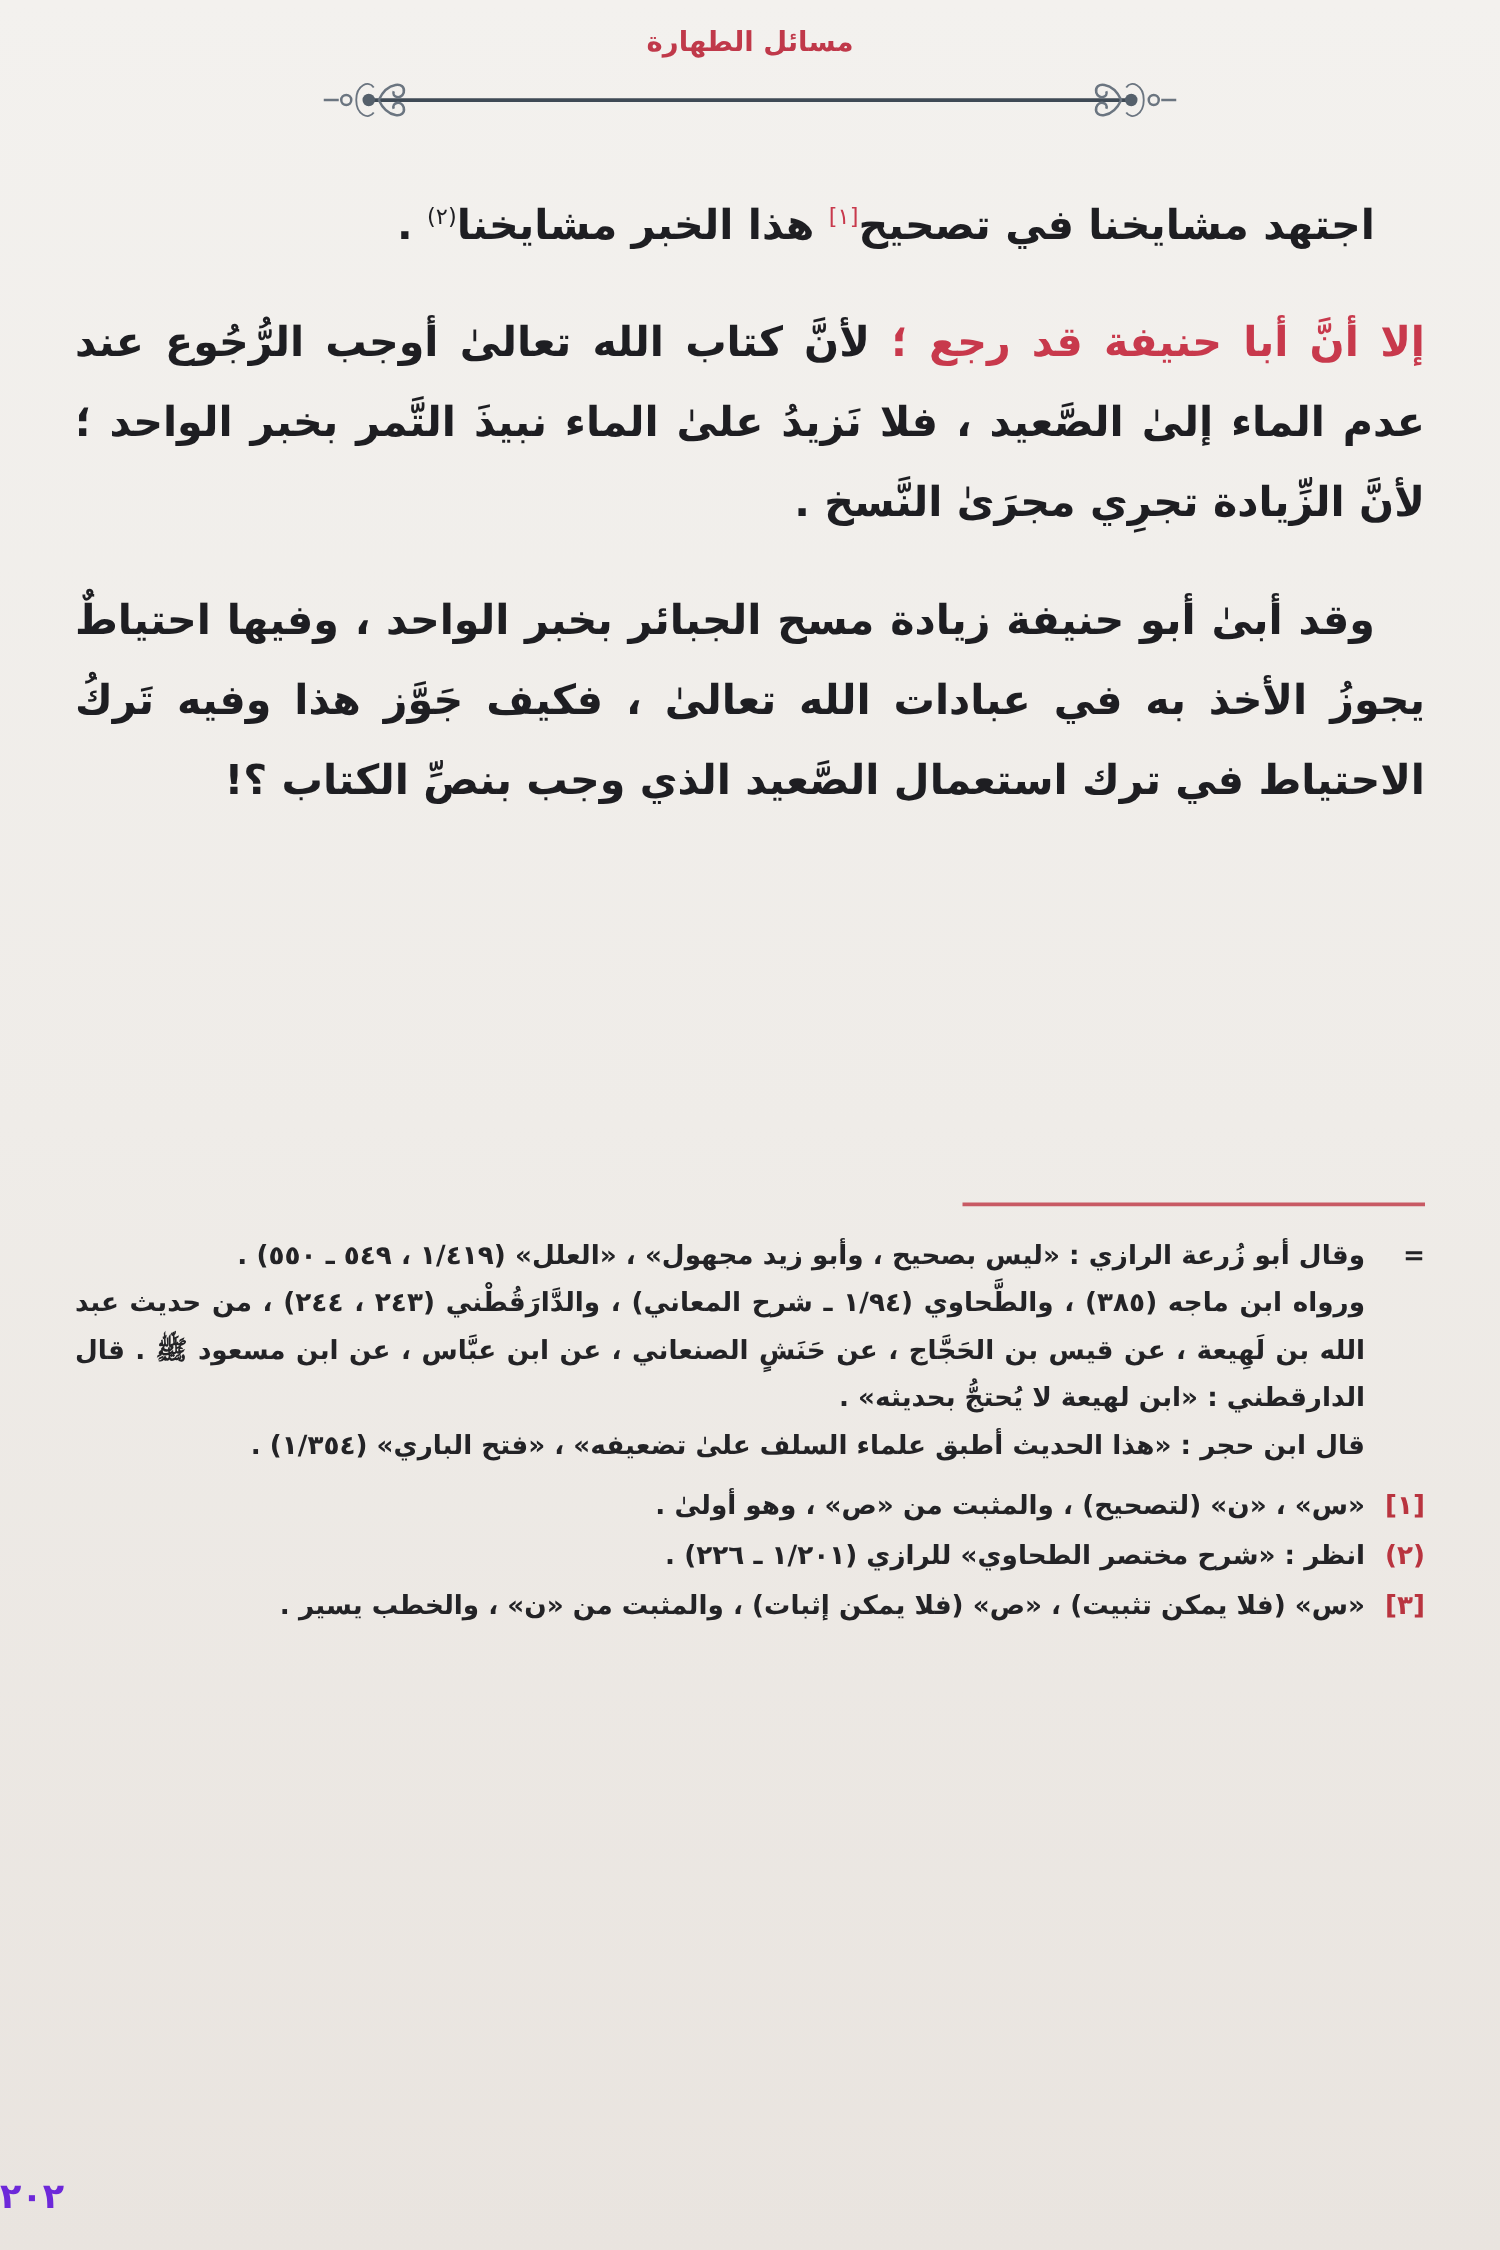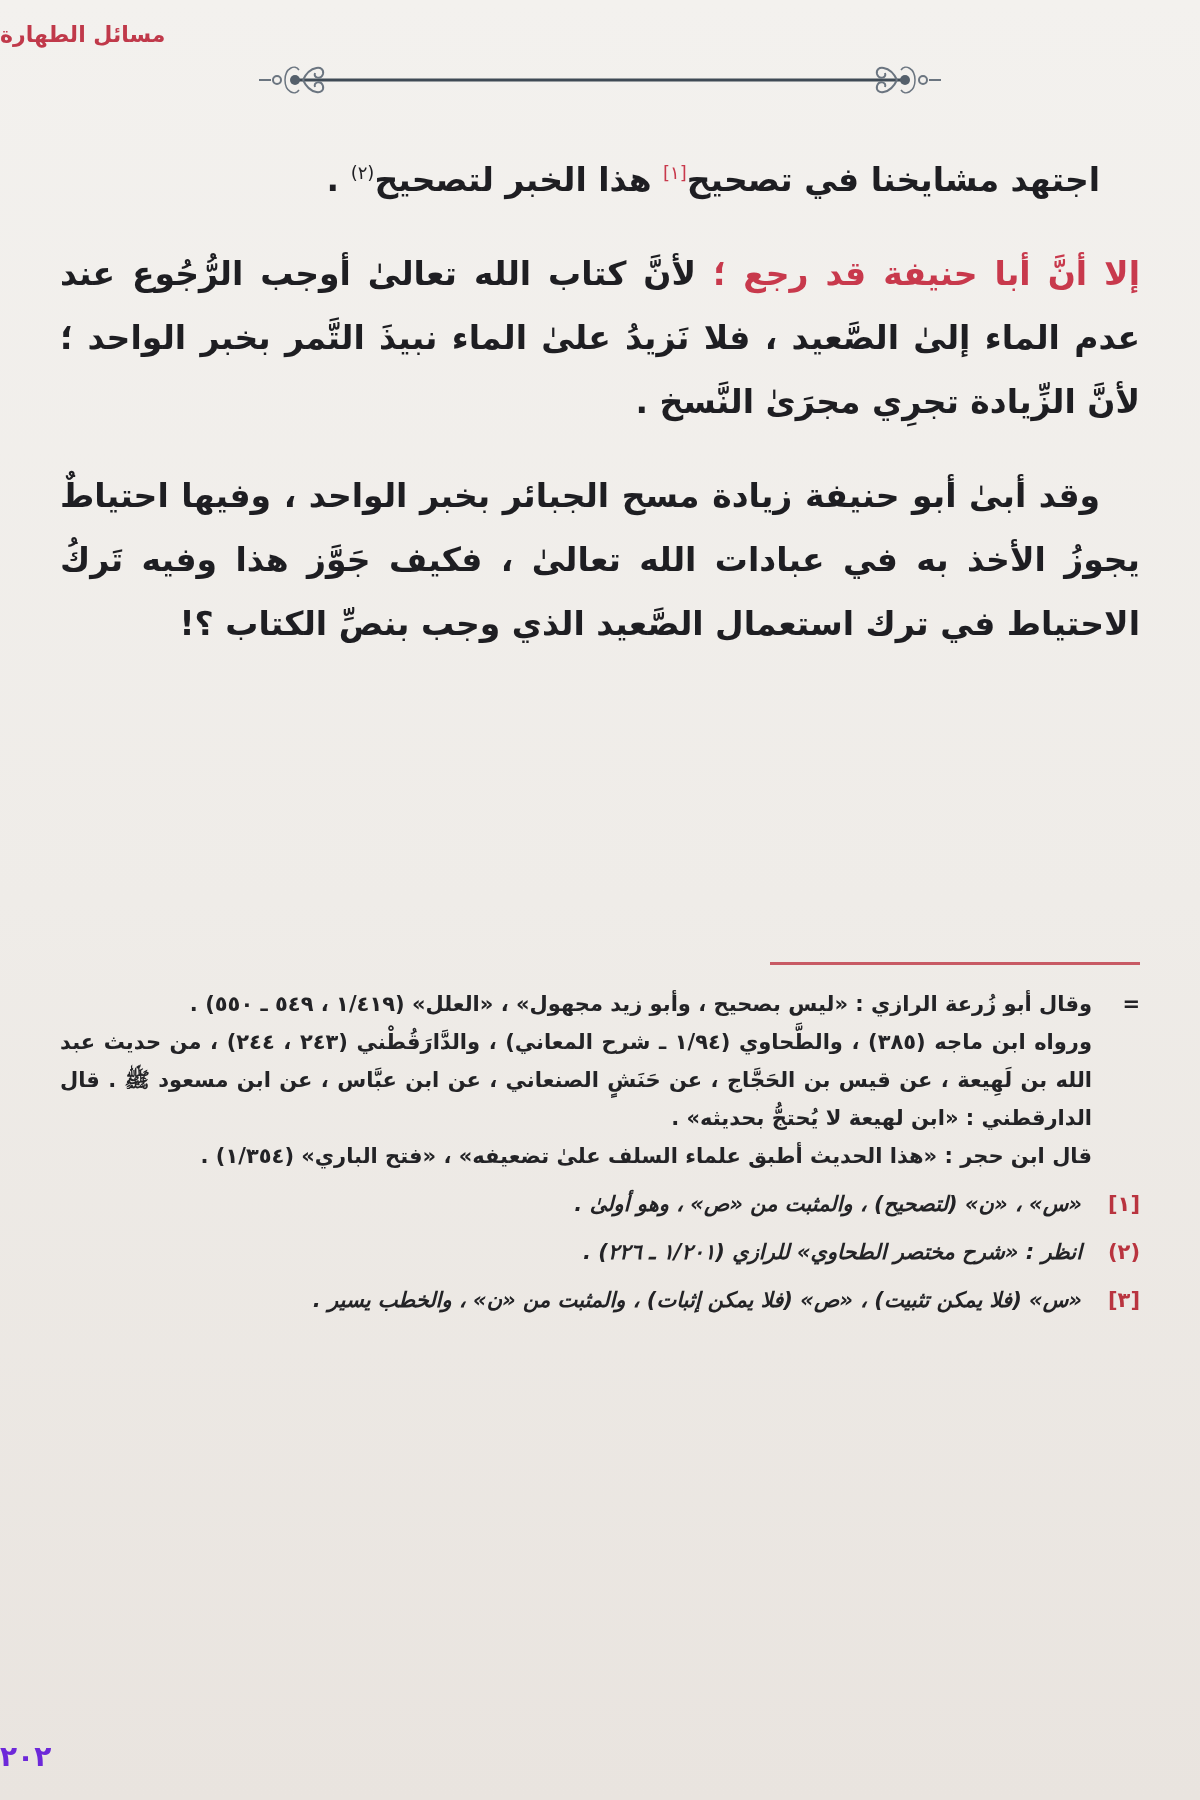--- a/index.html
+++ b/index.html
@@ -20,21 +20,21 @@
       left: 0; top: 0;
       width: 1200px; height: 1800px;
       box-sizing: border-box;
     }
     
     .running-head {
       position: absolute;
       top: 22px;
       left: 0;
       width: 1200px;
-      text-align: left;
+      text-align: center;
     }
     .running-head .title {
       display: inline-block;
       color: #c0394a;
       font-size: 22px;
       font-weight: bold;
       letter-spacing: 0;
     }
     .ornament {
       position: absolute;
@@ -112,21 +112,21 @@
       margin-top: 2px;
     }
     .note .num {
       position: absolute;
       right: 0;
       top: 0;
       color: #b9343f;
       font-weight: bold;
     }
     .note .num.paren { color: #b9343f; }
-    .note p { margin: 10px; font-style: italic; }
+    .note p { margin: 0; }
     
     .folio {
       position: absolute;
       top: 1740px;
       left: 0;
       width: 1200px;
       text-align: left;
       font-size: 28px;
       font-weight: bold;
       color: #6d28d9;
@@ -155,21 +155,21 @@
     <circle cx="650" cy="20" r="5" fill="#55606b"></circle>
     <circle cx="668" cy="20" r="4" fill="none" stroke="#6b7580" stroke-width="2"></circle>
     <path d="M642 20 C 635 5, 620 5, 622 14 C 624 20, 632 18, 630 13" fill="none" stroke="#6b7580" stroke-width="2"></path>
     <path d="M642 20 C 635 35, 620 35, 622 26 C 624 20, 632 22, 630 27" fill="none" stroke="#6b7580" stroke-width="2"></path>
     <path d="M660 20 C 660 8, 650 4, 646 10" fill="none" stroke="#6b7580" stroke-width="1.5"></path>
     <path d="M660 20 C 660 32, 650 36, 646 30" fill="none" stroke="#6b7580" stroke-width="1.5"></path>
     <line x1="674" y1="20" x2="686" y2="20" stroke="#6b7580" stroke-width="2"></line>
   </svg>
 
   <div class="main">
-    <p class="para indent"><span>اجتهد مشايخنا في تصحيح</span><span class="fn-mark-sq">[١]</span><span> هذا الخبر لتصحيح</span><span class="fn-mark-par">(٢)</span><span> .</span></p>
+    <p class="para indent"><span>اجتهد مشايخنا في تصحيح</span><span class="fn-mark-sq">[١]</span><span> هذا الخبر مشايخنا</span><span class="fn-mark-par">(٢)</span><span> .</span></p>
 
     <p class="para"><span class="red">إلا أنَّ أبا حنيفة قد رجع ؛</span><span> لأنَّ كتاب الله تعالىٰ أوجب الرُّجُوع عند عدم الماء إلىٰ الصَّعيد ، فلا نَزيدُ علىٰ الماء نبيذَ التَّمر بخبر الواحد ؛ لأنَّ الزِّيادة تجرِي مجرَىٰ النَّسخ .</span></p>
 
 
     <p class="para indent"><span>وقد أبىٰ أبو حنيفة زيادة مسح الجبائر بخبر الواحد ، وفيها احتياطٌ يجوزُ الأخذ به في عبادات الله تعالىٰ ، فكيف جَوَّز هذا وفيه تَركُ الاحتياط في ترك استعمال الصَّعيد الذي وجب بنصِّ الكتاب ؟!</span></p>
   </div>
 
   <div class="fn-rule"></div>
 
   <div class="notes">

